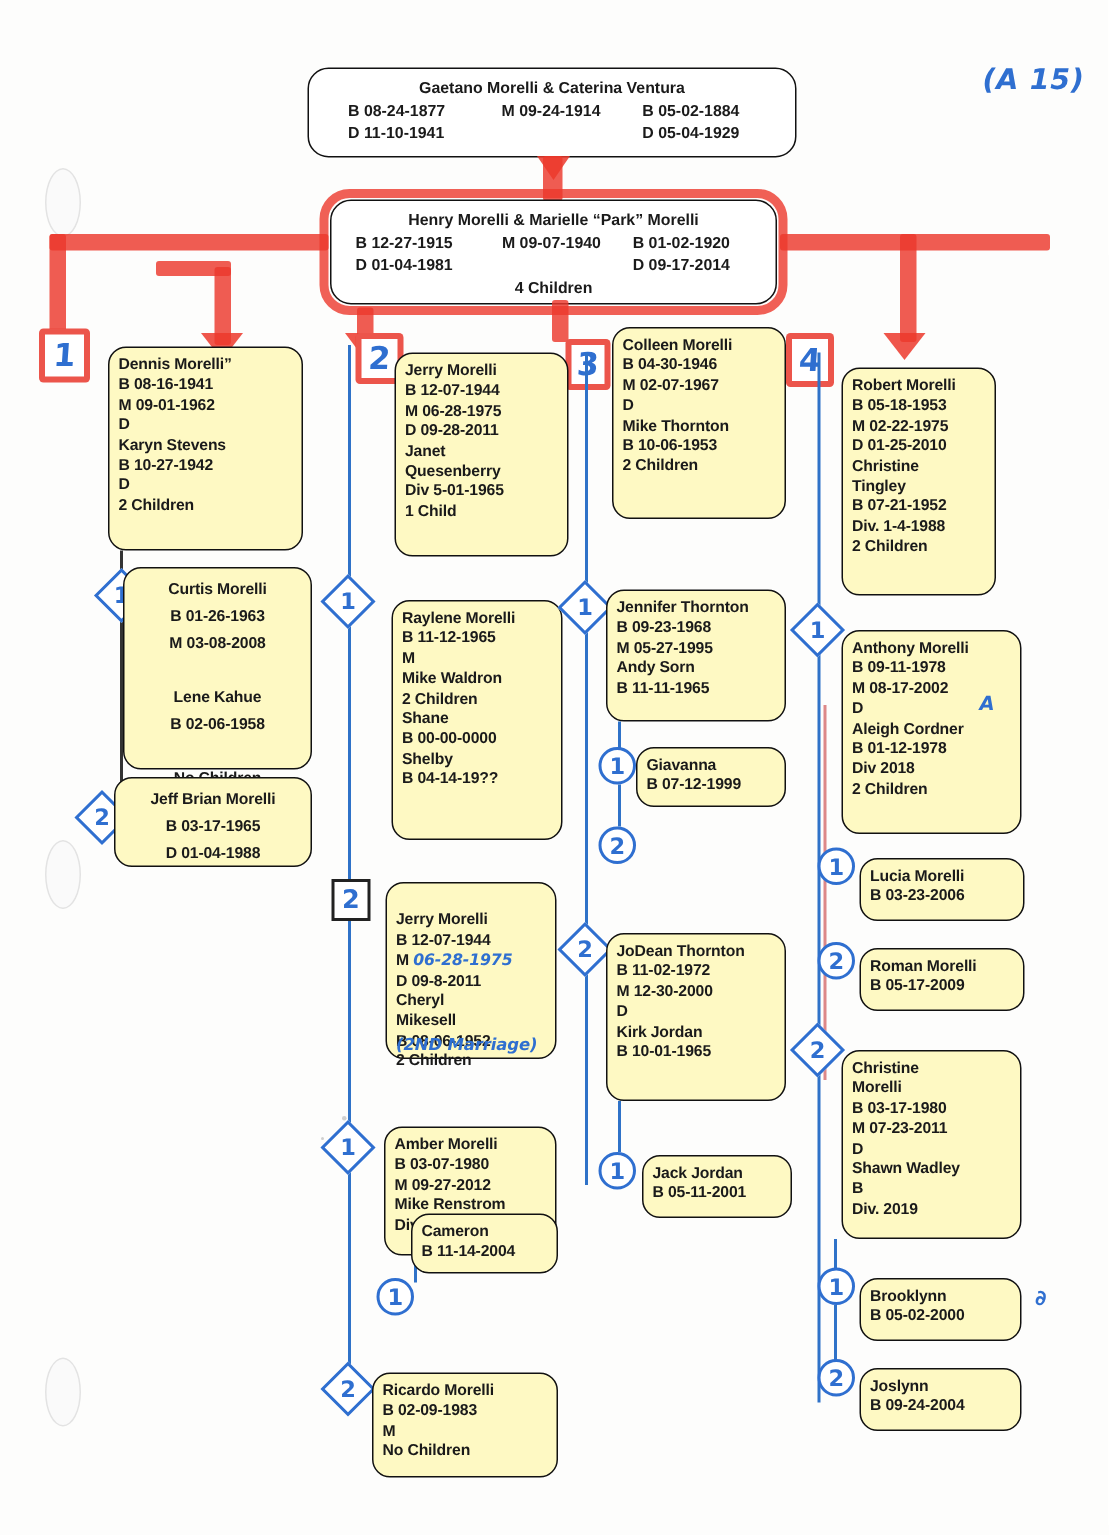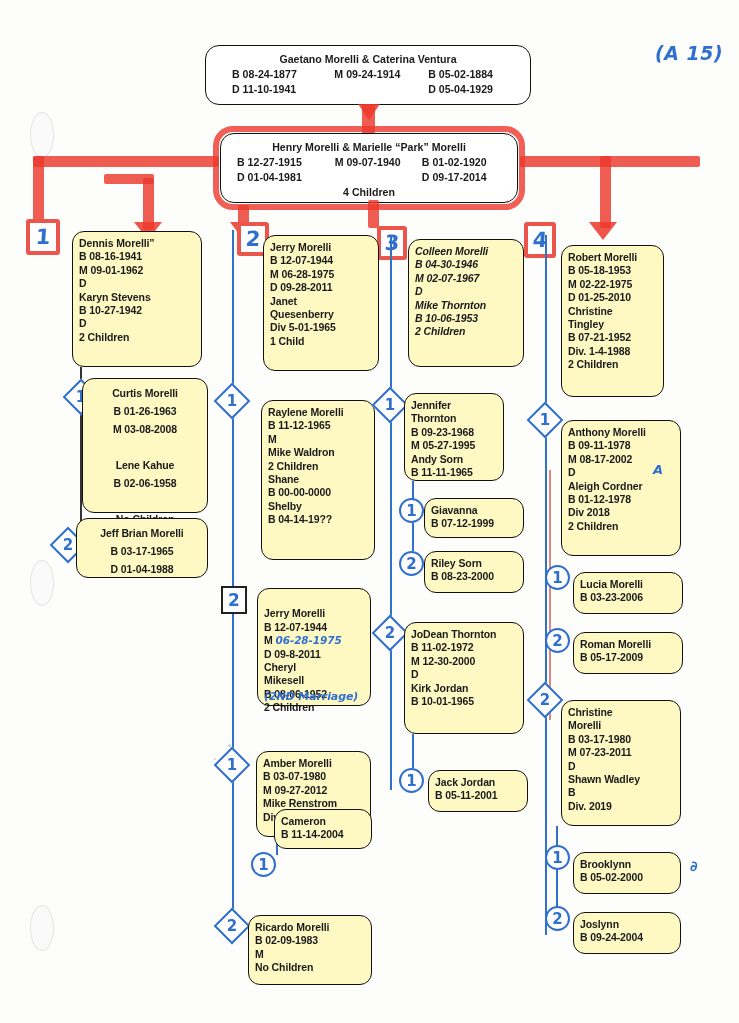--- a/index.html
+++ b/index.html
@@ -226,52 +226,50 @@
 B 11-14-2004</div>
 
   <div class="diamond" style="left:219px;top:913px;">
     <b>2</b>
   </div>
   <div class="node" style="left:248px;top:915px;width:124px;height:70px;">Ricardo      Morelli
  B 02-09-1983
 M
   No Children</div>
 
-  <div class="node" style="left:408px;top:239px;width:116px;height:128px;font-style:italic;">Colleen Morelli
+  <div class="node" style="left:408px;top:218px;width:116px;height:128px;">Colleen Morelli
 B 04-30-1946
 M 02-07-1967
 D
 Mike Thornton
 B 10-06-1953
    2 Children</div>
 
   <div class="bline v" style="left:390px;top:235px;height:555px;"></div>
 
   <div class="diamond" style="left:377px;top:392px;">
     <b>1</b>
   </div>
-  <div class="node" style="left:404px;top:393px;width:100px;height:88px;">Jennifer Thornton
+  <div class="node" style="left:404px;top:393px;width:120px;height:88px;">Jennifer Thornton
 B 09-23-1968
 M 05-27-1995
 Andy Sorn
 B 11-11-1965</div>
 
   <div class="bline v" style="left:412px;top:481px;height:18px;"></div>
   <div class="circ" style="left:399px;top:498px;">
     <b>1</b>
   </div>
   <div class="node" style="left:424px;top:498px;width:100px;height:40px;">Giavanna
 B 07-12-1999</div>
 
   <div class="bline v" style="left:412px;top:523px;height:28px;"></div>
   <div class="circ" style="left:399px;top:551px;">
     <b>2</b>
   </div>
-  <div class="node" style="left:424px;top:551px;width:100px;height:42px;">Riley Sorn
-B 08-23-2000</div>
 
   <div class="diamond" style="left:377px;top:620px;">
     <b>2</b>
   </div>
   <div class="node" style="left:404px;top:622px;width:120px;height:112px;">JoDean Thornton
  B 11-02-1972
  M 12-30-2000
  D
 Kirk Jordan
 B 10-01-1965</div>

